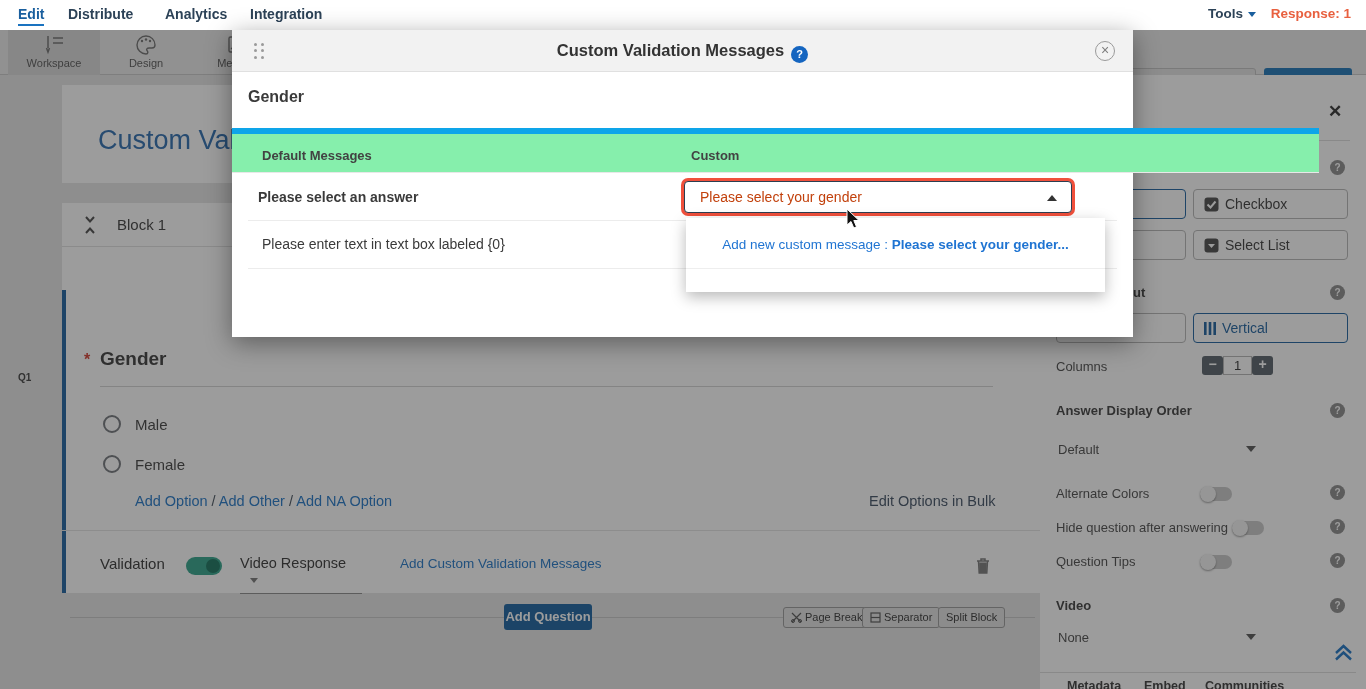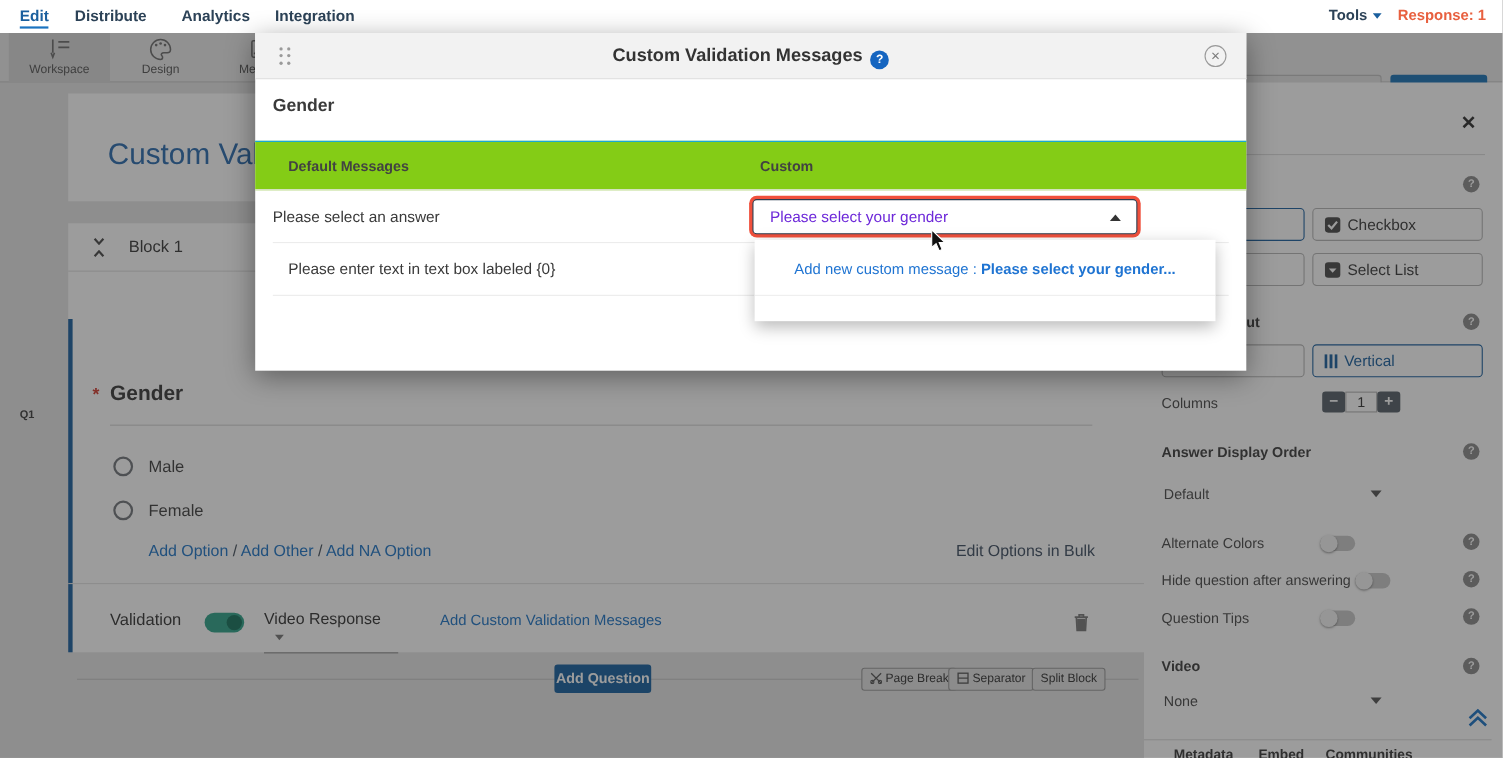--- a/index.html
+++ b/index.html
@@ -78,25 +78,25 @@
   .modal { position:absolute; left:232px; top:30px; width:901px; height:307px; background:#fff; z-index:50; box-shadow:0 6px 24px rgba(0,0,0,.4); }
   .modal-header { position:absolute; top:0; left:0; width:901px; height:42px; background:#f2f2f2; border-bottom:1px solid #e0e0e0; }
   .dragdots { position:absolute; left:22px; top:13px; width:11px; height:17px; display:grid; grid-template-columns:repeat(2,1fr); grid-gap:2px; cursor:move; }
   .dragdots i { width:3px; height:3px; border-radius:50%; background:#9a9a9a; }
   .modal-title { position:absolute; top:11px; width:901px; text-align:center; font-size:16.5px; font-weight:700; color:#333; }
   .mhelp { display:inline-block; width:17px; height:17px; border-radius:50%; background:#1565c0; color:#fff; font-size:11px; font-weight:700; text-align:center; line-height:17px; vertical-align:-2px; margin-left:7px; cursor:pointer; }
   .mhelp::after { content:"?"; }
   .mclose { position:absolute; right:18px; top:11px; width:20px; height:20px; border:1.5px solid #9a9a9a; border-radius:50%; color:#7d7d7d; font-size:14px; text-align:center; line-height:17px; cursor:pointer; }
   .mclose::after { content:"×"; }
   .modal-qtitle { position:absolute; left:16px; top:58px; font-size:16px; font-weight:600; color:#3a3a3a; }
-  .mtable-head { position:absolute; left:0; top:98px; width:901px; height:45px; background:#84cc16; border-top:1px solid #0ea5e9; border-bottom:1px solid #e8e8e8; }
+  .mtable-head { position:absolute; left:0; top:98px; width:1087px; height:45px; background:#86efac; border-top:6px solid #0ea5e9; border-bottom:1px solid #e8e8e8; }
   .mth { position:absolute; top:14px; font-size:13px; font-weight:700; color:#424242; }
   .mcell { position:absolute; font-size:14px; color:#3a3a3a; }
   .mrowdiv { position:absolute; left:16px; width:869px; height:1px; background:#ececec; }
-  .msel { position:absolute; left:452px; top:151px; width:350px; height:32px; background:#fff; border:1px solid #2c3e50; border-radius:4px; box-shadow:0 0 0 3px #f0503c; font-size:14px; color:#6d28d9; line-height:30px; padding-left:15px; cursor:pointer; }
+  .msel { position:absolute; left:452px; top:151px; width:388px; height:32px; background:#fff; border:1px solid #2c3e50; border-radius:4px; box-shadow:0 0 0 3px #f0503c; font-size:14px; color:#c2410c; line-height:30px; padding-left:15px; cursor:pointer; }
   .msel .up { position:absolute; right:14px; top:13px; border-left:5px solid transparent; border-right:5px solid transparent; border-bottom:6px solid #333; }
   .modal-footer { position:absolute; left:0; top:255px; width:901px; height:52px; background:#fbfbfb; border-top:1px solid #e8e8e8; }
   .savebtn { position:absolute; right:11px; top:12px; width:52px; height:27px; background:#1f8ce8; border-radius:3px; color:#fff; font-size:13.5px; font-weight:700; text-align:center; line-height:25px; cursor:pointer; }
   .savebtn::after { content:""; position:absolute; left:11px; bottom:3px; width:30px; height:3.5px; background:#ef5244; border-radius:2px; }
 
   .dropdown-panel { position:absolute; left:686px; top:218px; width:419px; height:74px; background:#fff; z-index:55; box-shadow:0 5px 14px rgba(0,0,0,.28); }
   .ddlink { position:absolute; top:19px; width:419px; text-align:center; font-size:13.5px; color:#1f74d2; cursor:pointer; }
   .ddlink b { font-weight:700; }
   .dddiv { position:absolute; top:50px; left:0; width:419px; height:1px; background:#eee; }
 
@@ -317,21 +317,21 @@
     <div class="mclose" data-interactable="true"></div>
   </div>
 
   <div class="modal-qtitle" data-interactable="false">Gender</div>
 
   <div class="mtable-head" data-interactable="false">
     <span class="mth" style="left:30px;" data-interactable="false">Default Messages</span>
     <span class="mth" style="left:459px;" data-interactable="false">Custom</span>
   </div>
 
-  <div class="mcell" style="left:16px; top:159px;" data-interactable="false">Please select an answer</div>
+  <div class="mcell" style="left:26px; top:159px;font-weight:bold;" data-interactable="false">Please select an answer</div>
   <div class="mrowdiv" style="top:190px;" data-interactable="false"></div>
   <div class="mcell" style="left:30px; top:206px;" data-interactable="false">Please enter text in text box labeled {0}</div>
   <div class="mrowdiv" style="top:238px;" data-interactable="false"></div>
 
   <div class="msel" data-interactable="true">
     <span>Please select your gender</span>
     <span class="up" data-interactable="false"></span>
   </div>
 
 </div>

